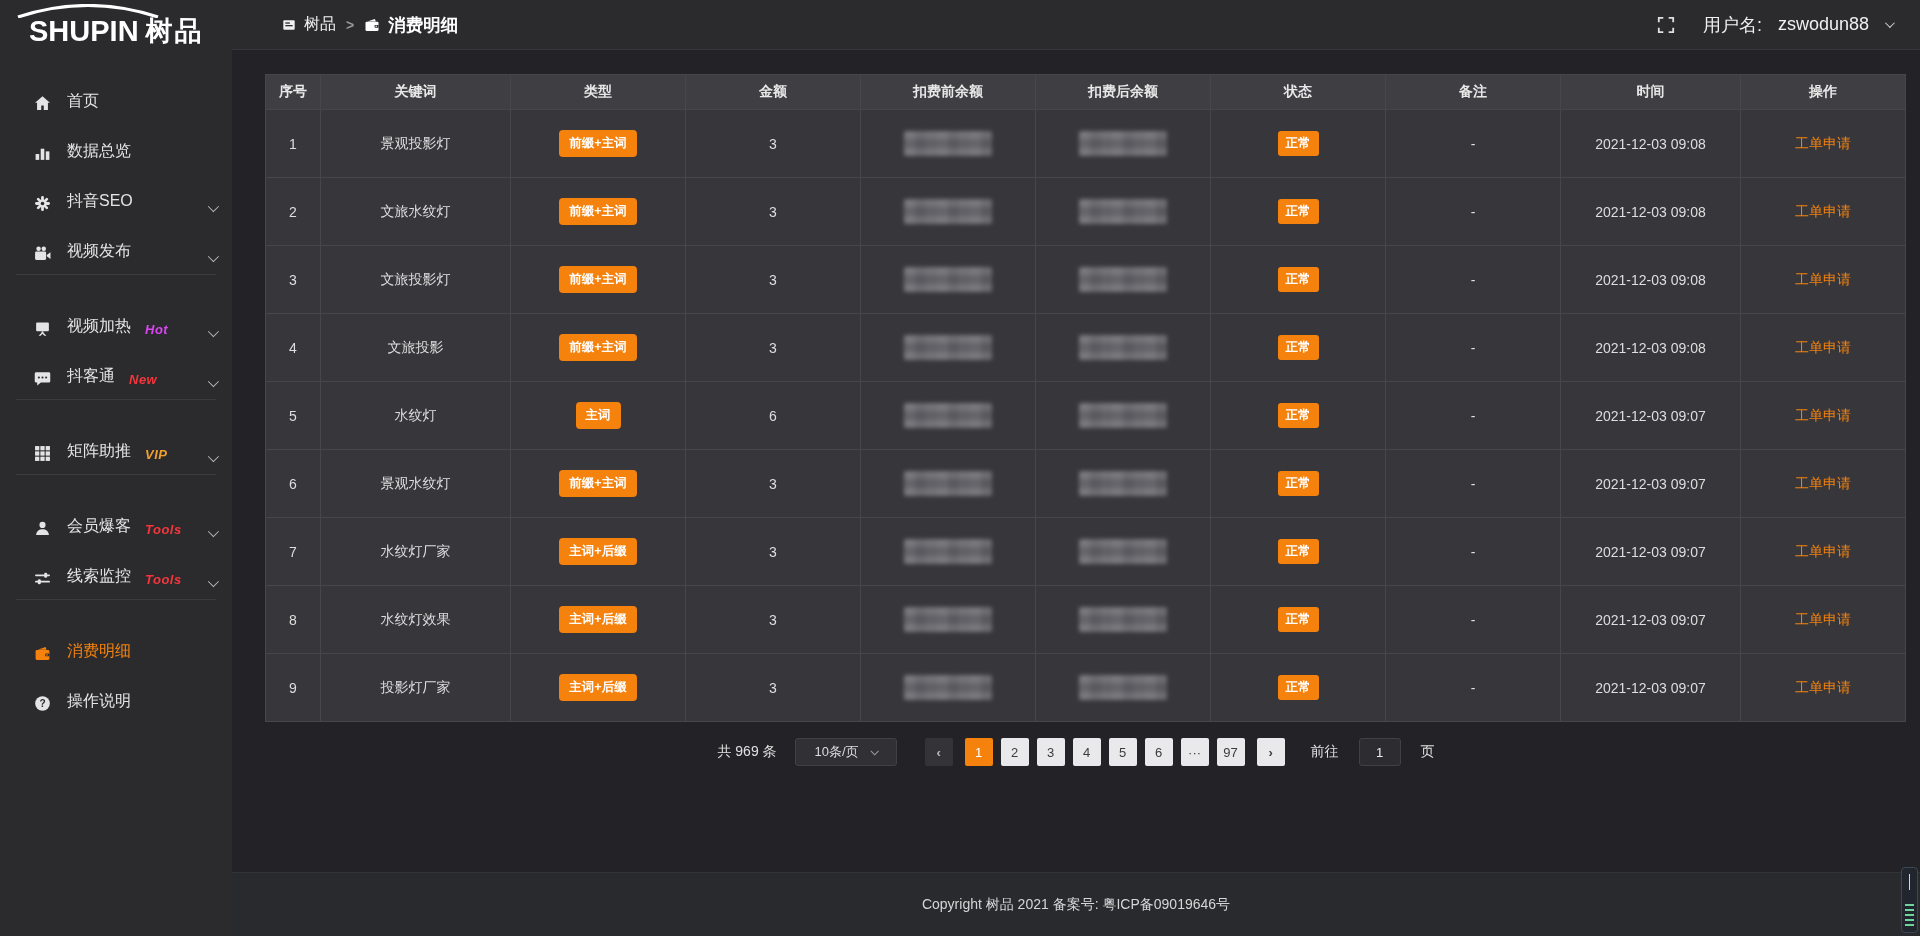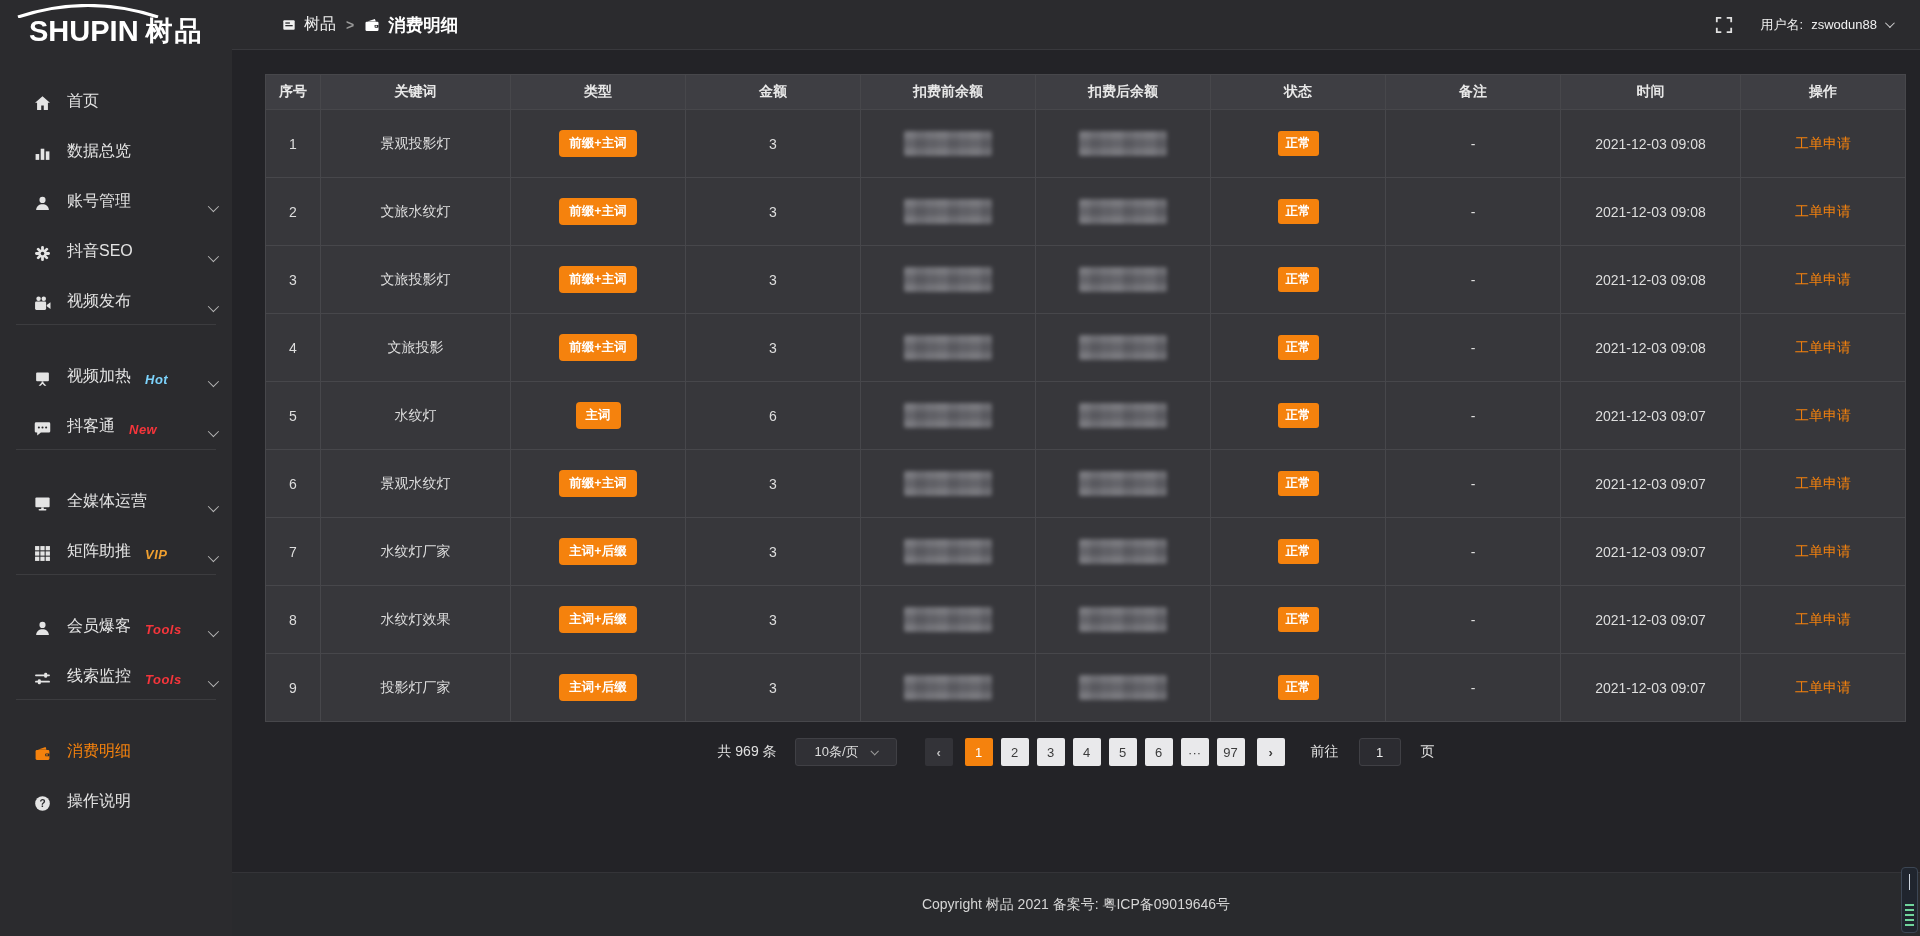--- a/index.html
+++ b/index.html
@@ -40,21 +40,21 @@
     border-bottom:1px solid #39393d;display:flex;align-items:center;padding:0 28px 0 50px;z-index:2;}
   .crumb{display:flex;align-items:center;gap:8px;color:#f0f0f0;font-size:16px;cursor:pointer;}
   .crumb .ci{width:14px;height:14px;}
   .crumb .ci svg{width:14px;height:14px;}
   .crumb-sep{color:#9a9a9a;font-size:14px;margin:0 10px;font-weight:bold;}
   .crumb.current{font-size:17.5px;font-weight:600;color:#fff;}
   .crumb.current .ci,.crumb.current .ci svg{width:16px;height:16px;}
   .top-right{margin-left:auto;display:flex;align-items:center;gap:10px;}
   .fs-icon{width:18px;height:18px;margin-right:18px;cursor:pointer;color:#e0e0e0;}
   .fs-icon svg{width:18px;height:18px;}
-  .username{font-size:13px;color:#f0f0f0;cursor:pointer;display:flex;align-items:center;gap:8px;}
+  .username{font-size:18px;color:#f0f0f0;cursor:pointer;display:flex;align-items:center;gap:16px;}
   .u-chev{width:7px;height:7px;border-right:1.5px solid #cfcfcf;border-bottom:1.5px solid #cfcfcf;transform:rotate(45deg) translateY(-2px);}
 
   
   .main{position:absolute;left:232px;top:50px;right:0;bottom:64px;background:var(--content);}
   .balance{margin:27px 0 0 51px;font-size:15px;font-weight:bold;color:#fff;display:flex;gap:8px;}
   .table-wrap{margin:24px 15px 0 33px;}
   table{width:100%;table-layout:fixed;border-collapse:collapse;}
   th{height:35px;background:var(--rowhead);border:1px solid var(--line);font-size:14px;font-weight:600;color:#e8e8e8;text-align:center;}
   td{height:68px;background:var(--row);border:1px solid var(--line);font-size:14px;color:#dedede;text-align:center;vertical-align:middle;}
   .type-badge{display:inline-block;background:var(--accent);color:#fff;font-size:12.5px;padding:7px 10px;border-radius:4px;line-height:1;font-weight:600;}
@@ -122,33 +122,20 @@
             </g>
           </svg>
         </span>
     <span class="mi-label">数据总览</span>
 
   </div>
       <div class="menu-item">
     <span class="mi-icon">
           <svg viewBox="0 0 16 16">
             <g fill="currentColor">
-              <circle cx="8" cy="4.6" r="2.9"></circle>
-              <path d="M2 14c.3-3.4 2.7-5.3 6-5.3s5.7 1.9 6 5.3z"></path>
-            </g>
-          </svg>
-        </span>
-    <span class="mi-label">账号管理</span>
-
-    <span class="mi-chevron"></span>
-  </div>
-      <div class="menu-item">
-    <span class="mi-icon">
-          <svg viewBox="0 0 16 16">
-            <g fill="currentColor">
               <rect x="6.7" y="1" width="2.6" height="14" rx="1.2"></rect>
               <rect x="1" y="6.7" width="14" height="2.6" rx="1.2"></rect>
               <rect x="6.7" y="1" width="2.6" height="14" rx="1.2" transform="rotate(45 8 8)"></rect>
               <rect x="1" y="6.7" width="14" height="2.6" rx="1.2" transform="rotate(45 8 8)"></rect>
               <circle cx="8" cy="8" r="3.8"></circle>
             </g>
             <circle cx="8" cy="8" r="1.7" fill="#2b2b2e"></circle>
           </svg>
         </span>
     <span class="mi-label">抖音SEO</span>
@@ -175,53 +162,39 @@
     <span class="mi-icon">
           <svg viewBox="0 0 16 16">
             <g fill="currentColor">
               <rect x="2" y="2.3" width="12" height="8.4" rx="1"></rect>
               <rect x="7.2" y="10.7" width="1.6" height="2.2"></rect>
               <path d="M4.3 14.8l3-3h1.4l3 3h-2L8 13l-1.7 1.8z"></path>
             </g>
           </svg>
         </span>
     <span class="mi-label">视频加热</span>
-    <span class="mi-badge" style="color: #7dd3fc;">Hot</span>
+    <span class="mi-badge" style="color: #d946ef;">Hot</span>
     <span class="mi-chevron"></span>
   </div>
       <div class="menu-item">
     <span class="mi-icon">
           <svg viewBox="0 0 16 16">
             <path fill="currentColor" d="M2 2.2h12a1.3 1.3 0 0 1 1.3 1.3v7a1.3 1.3 0 0 1-1.3 1.3H6.5L3 14.5v-2.7H2A1.3 1.3 0 0 1 .7 10.5v-7A1.3 1.3 0 0 1 2 2.2z"></path>
             <g fill="#2b2b2e">
               <circle cx="4.6" cy="7" r="1"></circle>
               <circle cx="8" cy="7" r="1"></circle>
               <circle cx="11.4" cy="7" r="1"></circle>
             </g>
           </svg>
         </span>
     <span class="mi-label">抖客通</span>
     <span class="mi-badge" style="color: rgb(245, 53, 59);">New</span>
     <span class="mi-chevron"></span>
   </div>
       <div class="menu-divider"></div>
-      <div class="menu-item">
-    <span class="mi-icon">
-          <svg viewBox="0 0 16 16">
-            <g fill="currentColor">
-              <rect x="1.3" y="2.4" width="13.4" height="9.2" rx="1"></rect>
-              <rect x="6.8" y="11.6" width="2.4" height="1.6"></rect>
-              <rect x="4.3" y="13.2" width="7.4" height="1.4" rx=".7"></rect>
-            </g>
-          </svg>
-        </span>
-    <span class="mi-label">全媒体运营</span>
-
-    <span class="mi-chevron"></span>
-  </div>
       <div class="menu-item">
     <span class="mi-icon">
           <svg viewBox="0 0 16 16">
             <g fill="currentColor">
               <rect x="1" y="1" width="4" height="4"></rect>
               <rect x="6" y="1" width="4" height="4"></rect>
               <rect x="11" y="1" width="4" height="4"></rect>
               <rect x="1" y="6" width="4" height="4"></rect>
               <rect x="6" y="6" width="4" height="4"></rect>
               <rect x="11" y="6" width="4" height="4"></rect>

